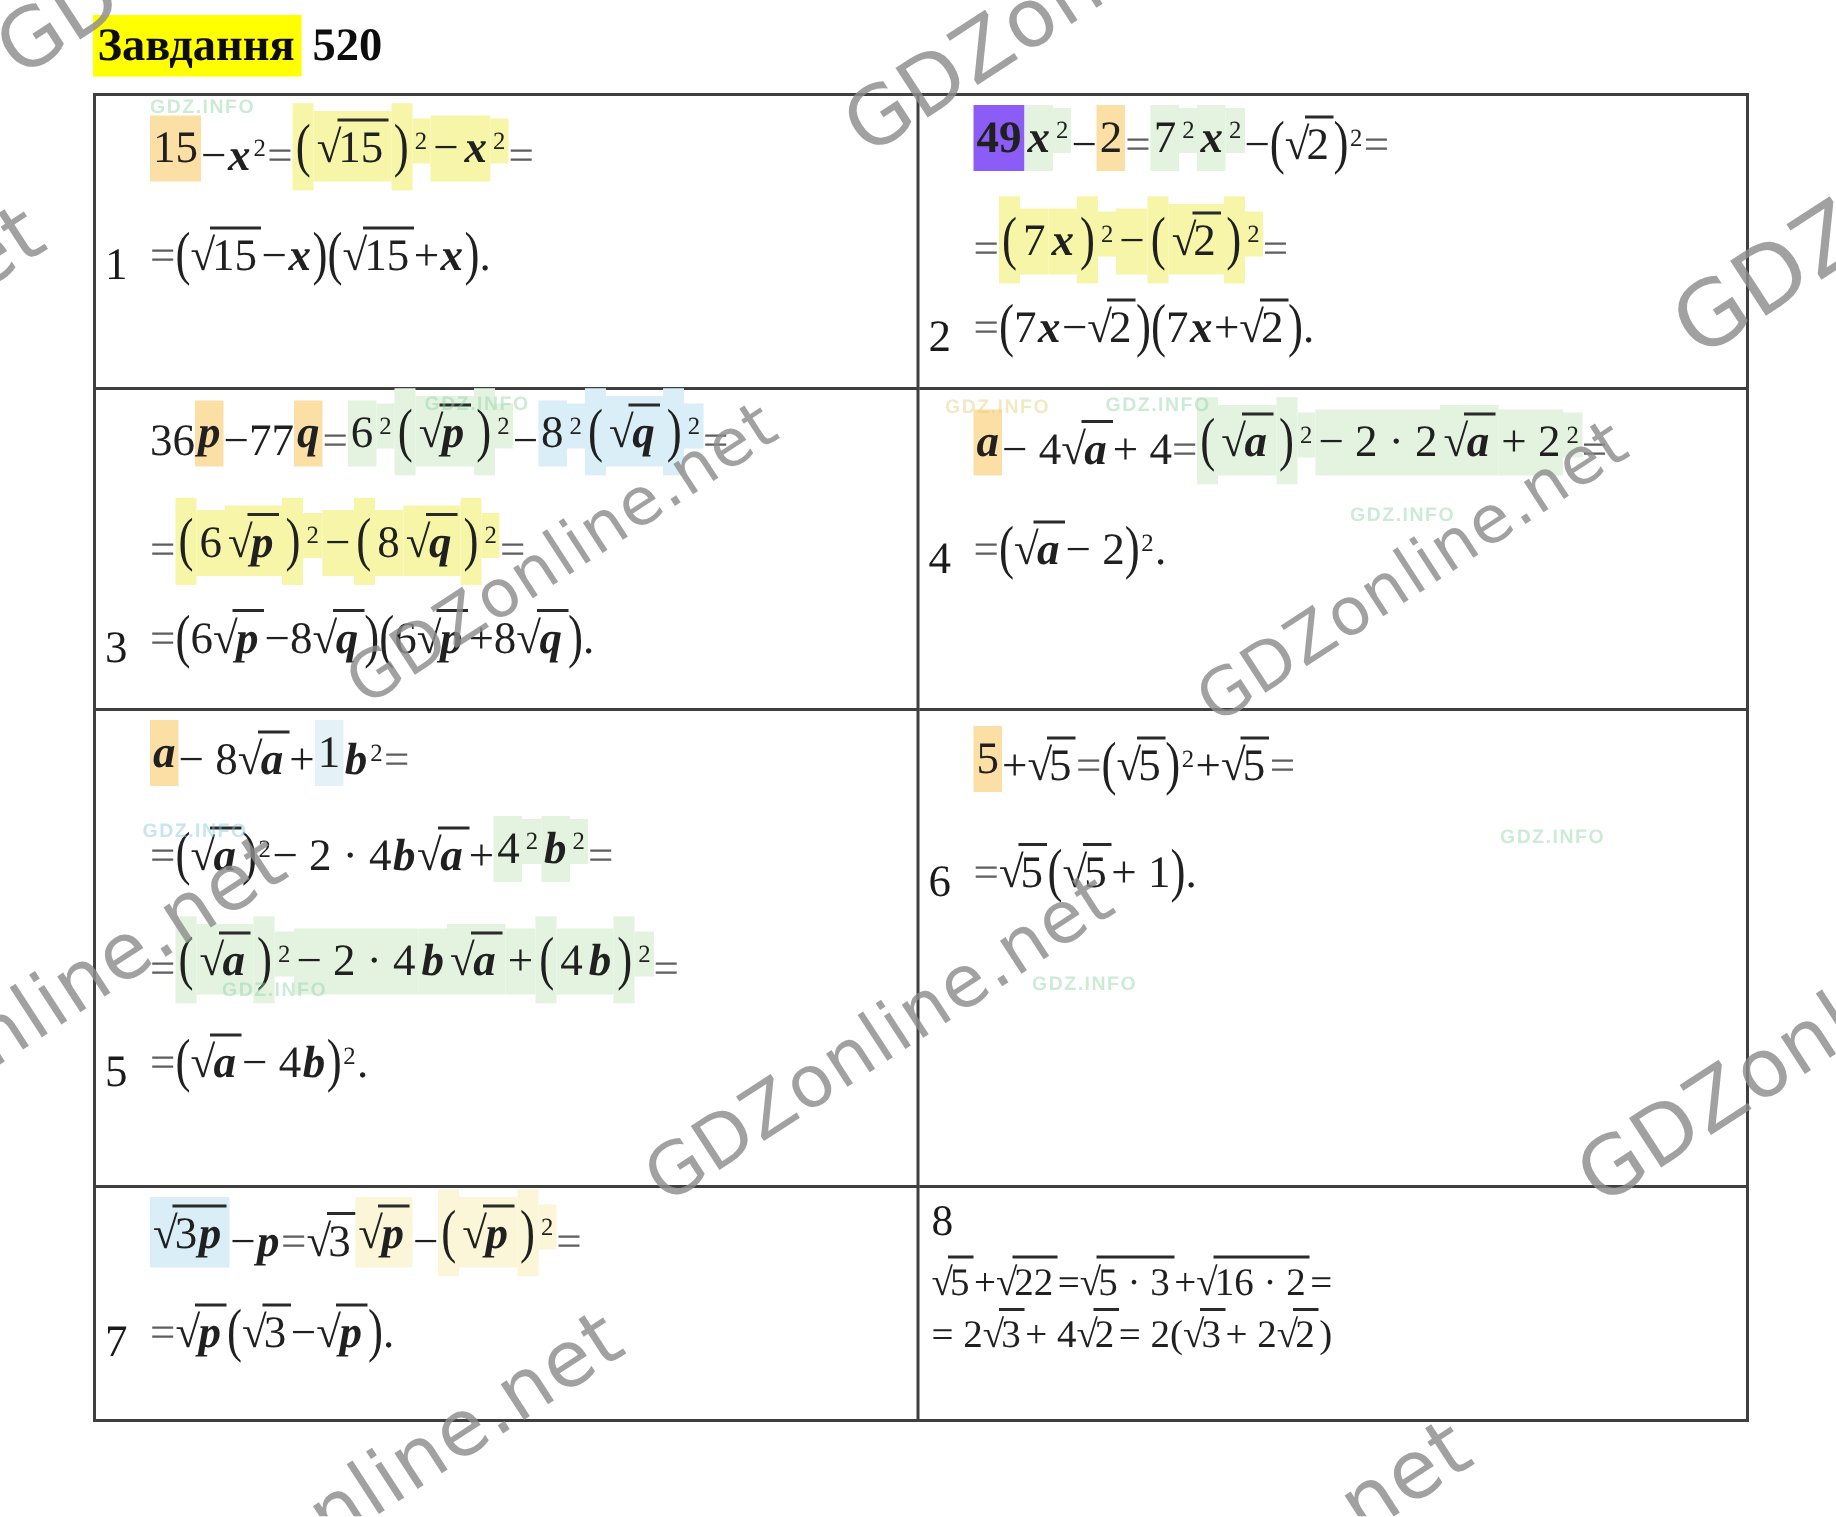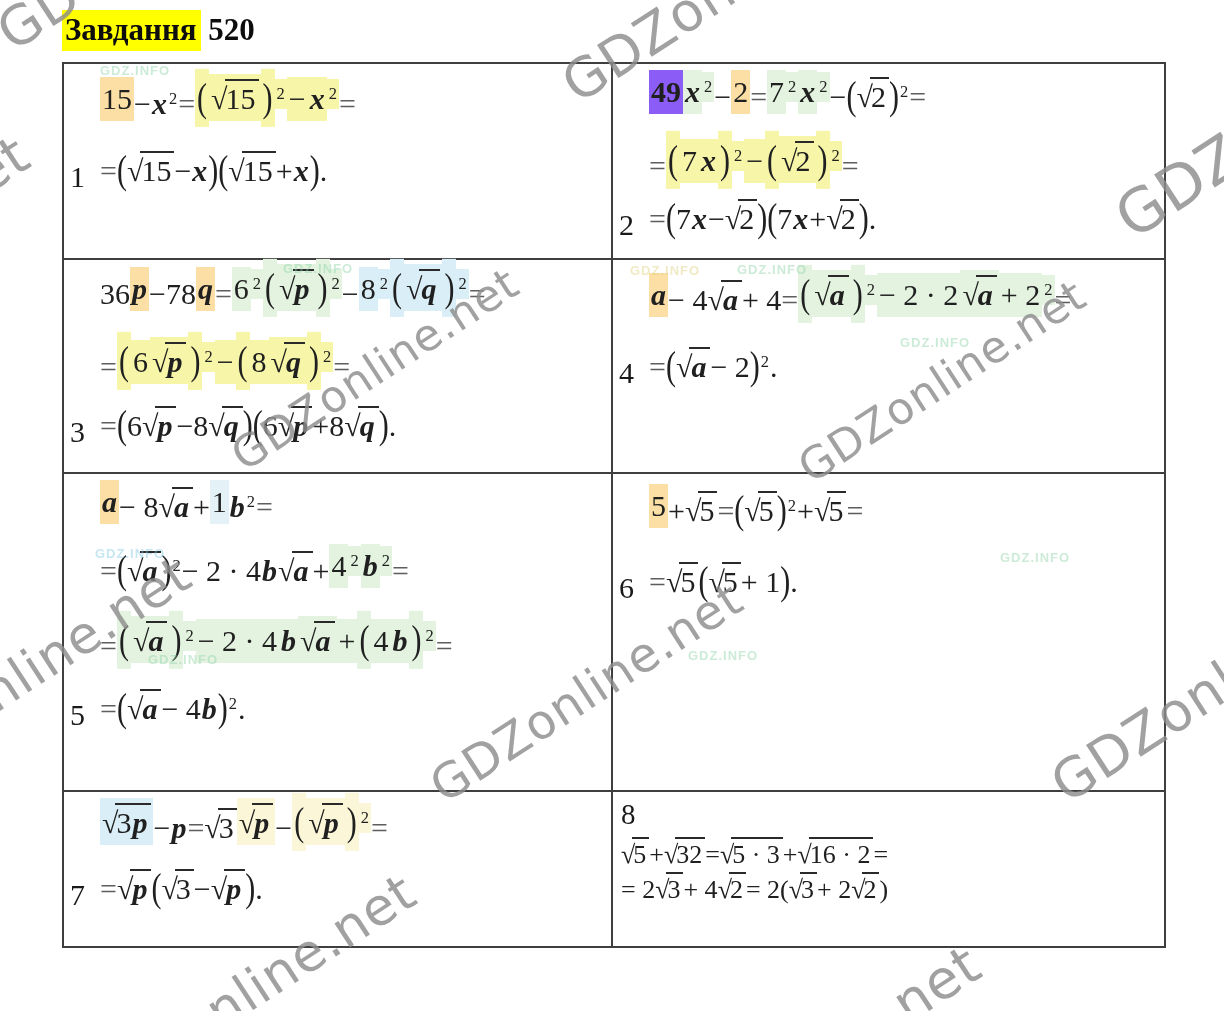--- a/index.html
+++ b/index.html
@@ -131,21 +131,21 @@
           <span class="paren">)</span>
           <span>.</span>
         </div>
       </div>
     <div class="cell cell3 col1 rowb">
         <div class="line l0">
           <span class="num"></span>
           <span>36</span>
           <span class="v hl" style="background: rgb(251, 223, 165);">p</span>
           <span> − </span>
-          <span>78</span>
+          <span>77</span>
           <span class="v hl" style="background: rgb(251, 223, 165);">q</span>
           <span class="dim"> = </span>
           <span class="hl" style="background: rgb(227, 243, 223);">6</span>
           <span class="sup hl" style="background: rgb(227, 243, 223);">2</span>
           <span class="paren hl" style="background: rgb(227, 243, 223);">(</span>
           <span class="sqrt hl" style="background: rgb(227, 243, 223);"><span class="sign">√</span><span class="rad"><span class="v">p</span></span></span>
           <span class="paren hl" style="background: rgb(227, 243, 223);">)</span>
           <span class="sup hl" style="background: rgb(227, 243, 223);">2</span>
           <span> − </span>
           <span class="hl" style="background: rgb(217, 238, 246);">8</span>
@@ -334,21 +334,21 @@
           <span>.</span>
         </div>
       </div>
     <div class="cell cell8">
         <div class="line l0">
           <span class="numtop">8</span>
         </div>
         <div class="line l1">
           <span class="sqrt"><span class="sign">√</span><span class="rad"><span>5</span></span></span>
           <span> + </span>
-          <span class="sqrt"><span class="sign">√</span><span class="rad"><span>32</span></span></span>
+          <span class="sqrt"><span class="sign">√</span><span class="rad"><span>22</span></span></span>
           <span> = </span>
           <span class="sqrt"><span class="sign">√</span><span class="rad"><span>5 · 3</span></span></span>
           <span> + </span>
           <span class="sqrt"><span class="sign">√</span><span class="rad"><span>16 · 2</span></span></span>
           <span> =</span>
         </div>
         <div class="line l2">
           <span>= 2</span>
           <span class="sqrt"><span class="sign">√</span><span class="rad"><span>3</span></span></span>
           <span> + 4</span>

